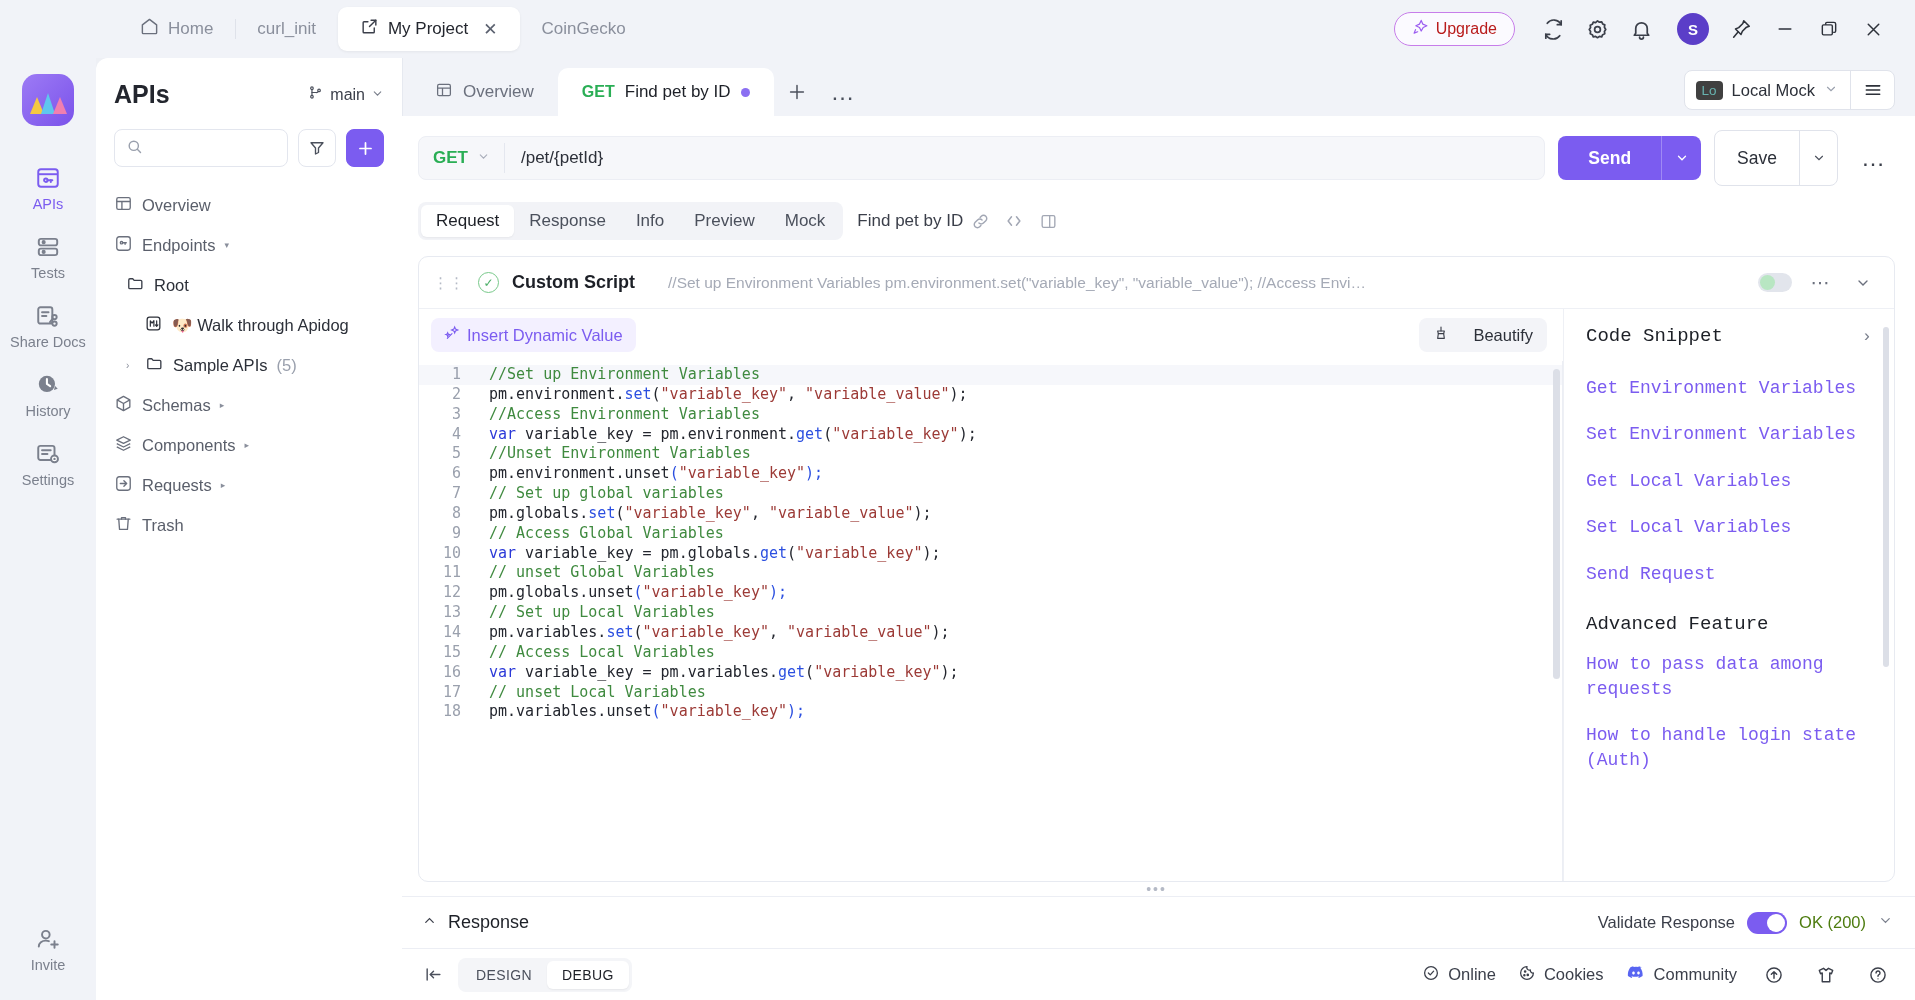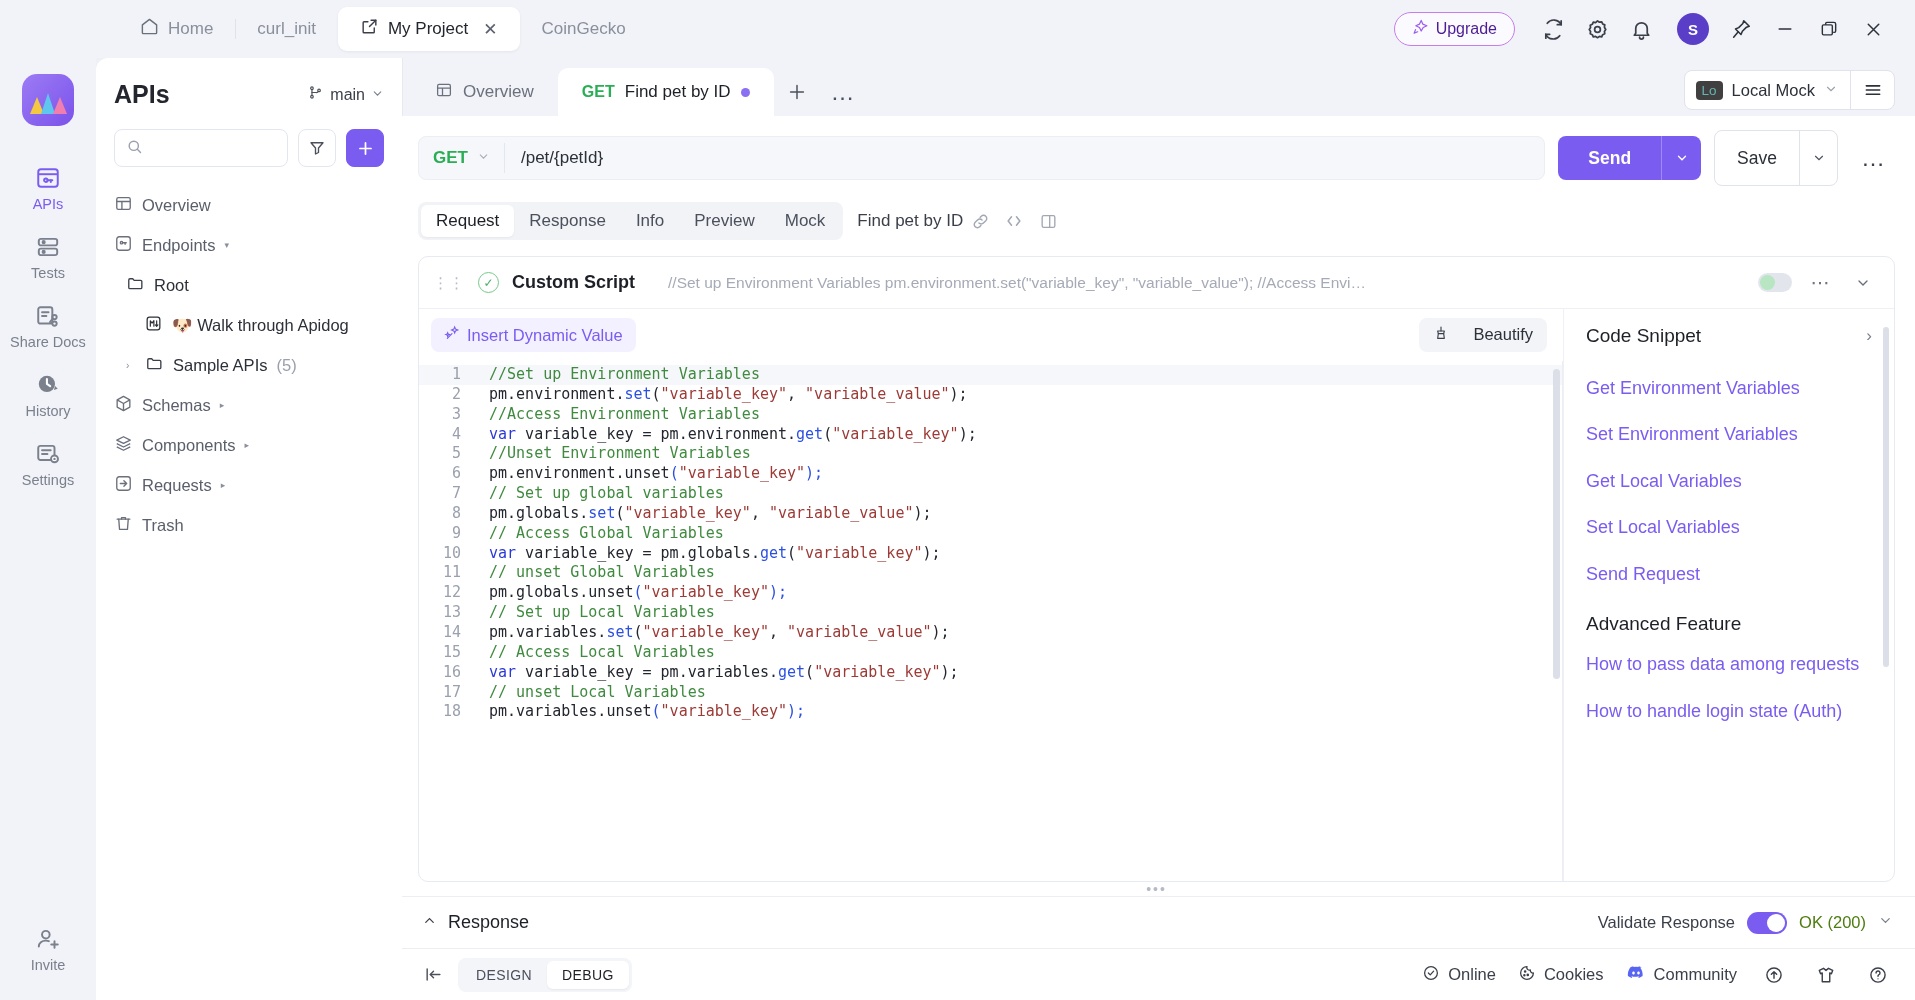--- a/index.html
+++ b/index.html
@@ -33,21 +33,21 @@
   .wtab .sep { position: absolute; right: -1px; top: 12px; bottom: 12px; width: 1px; background: #dfe2ea; }
   .tabclose { font-size: 17px; color: #5c6270; margin-left: 6px; }
   .titlebar-right {
     margin-left: auto; display: flex; align-items: center; gap: 0;
     padding-right: 20px;
   }
   .upgrade {
     display: flex; align-items: center; gap: 7px;
     height: 34px; padding: 0 17px;
     border: 1.5px solid #c77dea; border-radius: 18px;
-    color: #4c1d95; font-size: 16px;
+    color: #b91c1c; font-size: 16px;
     background: #fbfaff;
     margin-right: 16px;
   }
   .ticon { width: 44px; height: 44px; display: flex; align-items: center; justify-content: center; color: #3b3f4a; }
   .avatar {
     width: 32px; height: 32px; border-radius: 50%;
     background: #5b3ec8; color: #fff;
     display: flex; align-items: center; justify-content: center;
     font-size: 15px; font-weight: bold;
     margin: 0 10px 0 14px;
@@ -201,40 +201,40 @@
     white-space: nowrap; overflow: hidden; text-overflow: ellipsis;
   }
   .toggle { width: 34px; height: 19px; border-radius: 10px; background: #e2e5ec; position: relative; }
   .toggle::after { content:''; position:absolute; left: 2px; top: 2px; width: 15px; height: 15px; border-radius: 50%; background: #b8e6c2; }
   .hicon { width: 30px; height: 30px; display:flex; align-items:center; justify-content:center; color:#6b707d; font-size: 19px; }
 
   .editor-wrap { flex: 1; display: flex; min-height: 0; }
   .editor-col { flex: 1; display: flex; flex-direction: column; min-width: 0; border-right: 1px solid #eef0f5; }
   .editor-toolbar { display: flex; align-items: center; height: 52px; flex: 0 0 52px; padding: 0 16px 0 12px; }
   .idv { display:flex; align-items:center; gap:7px; background:#f3f0ff; color:#7b5cf0; font-size: 16.5px; padding: 7px 13px; border-radius: 8px; }
-  .beautify { margin-left: auto; display:flex; gap:24px; background:#f3f4f8; color:#2c3039; font-size: 16.5px; padding: 7px 14px; border-radius: 8px; }
+  .beautify { margin-left: auto; display:flex; align-items:center; gap:24px; background:#f3f4f8; color:#2c3039; font-size: 16.5px; padding: 7px 14px; border-radius: 8px; }
   .code {
     flex: 1; min-height: 0; overflow: hidden; position: relative;
     font-family: "DejaVu Sans Mono", monospace; font-size: 15px; line-height: 19.85px;
     padding-top: 4px;
   }
   .cline { display: flex; height: 19.85px; }
   .cline.hl { background: #f6f7fb; }
   .gutter { width: 56px; flex: 0 0 56px; text-align: right; padding-right: 14px; color: #9aa0ad; }
   .ctext { padding-left: 14px; white-space: pre; }
   .cm { color: #3f8a3f; }
   .ckw { color: #2b39d8; }
   .cfn { color: #2b4fe0; }
   .cstr { color: #9c3a36; }
   .cpl { color: #23262e; }
   .vscroll { position: absolute; right: 3px; top: 8px; width: 7px; height: 310px; border-radius: 4px; background: #dcdfe7; }
   .vline { position: absolute; top: 0; bottom: 0; right: 0; width: 1px; background: #eceef4; }
 
   
-  .snippet { width: 330px; flex: 0 0 330px; padding: 16px 22px 0 22px; position: relative; overflow: hidden; }
+  .snippet { width: 330px; flex: 0 0 330px; padding: 16px 22px 0 22px; position: relative; overflow: hidden; font-family: Liberation Mono, monospace; }
   .snip-head { display: flex; align-items: center; font-size: 19px; color: #1d2027; padding-bottom: 18px; }
   .snip-head .chev { margin-left: auto; color: #7b808d; font-size: 17px; }
   .snip-link { font-size: 18px; color: #7b5cf0; padding: 11px 0; line-height: 1.36; }
   .snip-group { font-size: 19px; color: #1d2027; padding: 16px 0 6px; }
   .snip-scroll { position: absolute; right: 5px; top: 18px; width: 6px; height: 340px; border-radius: 3px; background: #dcdfe7; }
 
   
   .resize-handle { height: 14px; display:flex; align-items:center; justify-content:center; color:#b5bac6; font-size: 14px; letter-spacing: 2px; line-height: 4px; }
   .response-bar {
     height: 52px; flex: 0 0 52px;

